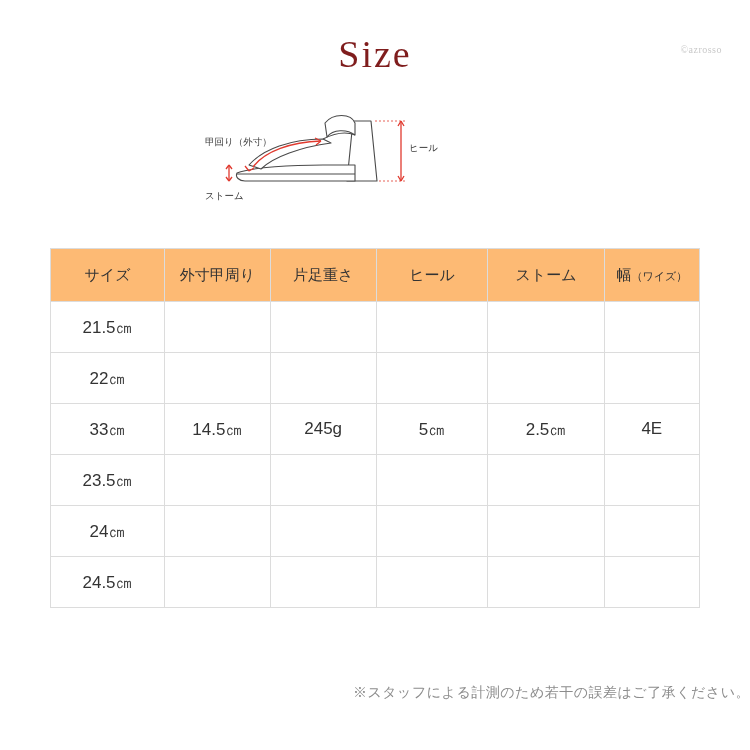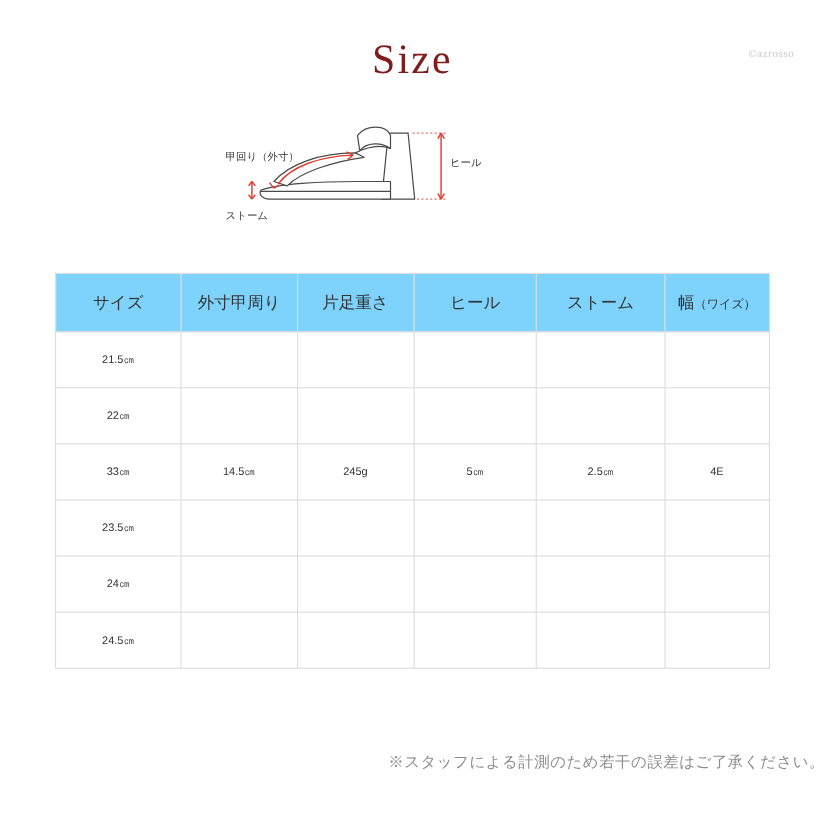--- a/index.html
+++ b/index.html
@@ -66,30 +66,30 @@
   }
   table.size-table {
     border-collapse: collapse;
     width: 650px;
     table-layout: fixed;
   }
   table.size-table th,
   table.size-table td {
     border: 1px solid #dcdcdc;
     text-align: center;
-    font-size: 10px;
+    font-size: 17px;
     color: #333333;
     font-weight: normal;
     height: 50px;
     padding: 0;
   }
   table.size-table thead th {
     height: 52px;
     font-size: 15px;
-    background: #7dd3fc;
+    background: #fdba74;
     margin-top: 34px;
   }
   table.size-table thead th .sub {
     font-size: 11px;
   }
   table.size-table col.c0 { width: 110px; }
   table.size-table col.c1 { width: 102px; }
   table.size-table col.c2 { width: 102px; }
   table.size-table col.c3 { width: 108px; }
   table.size-table col.c4 { width: 112px; }

